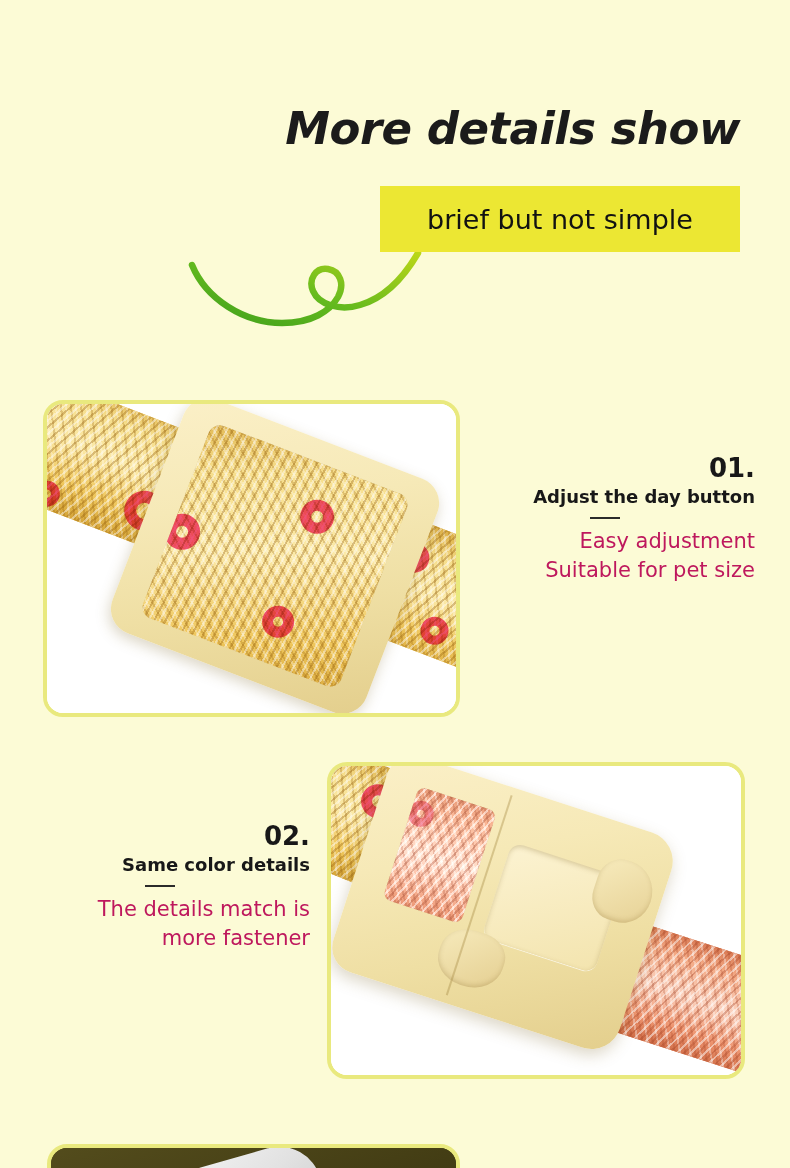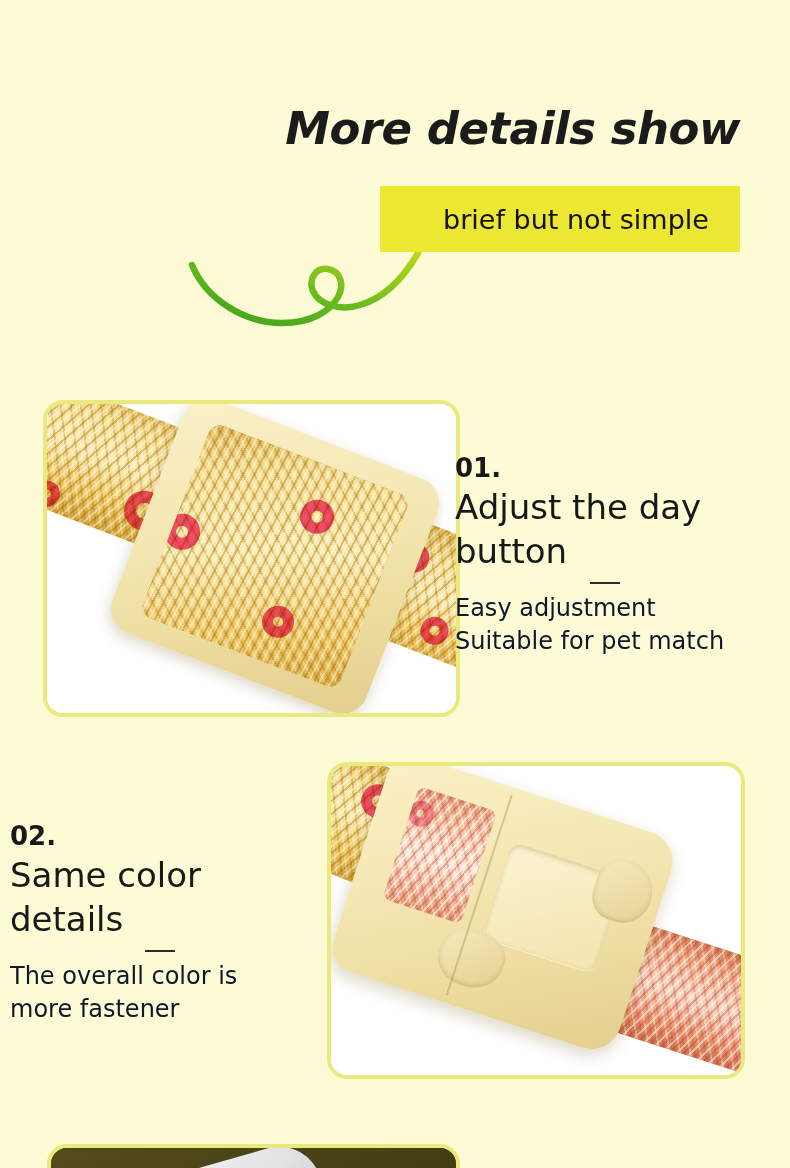--- a/index.html
+++ b/index.html
@@ -63,21 +63,20 @@
     top: 0;
     width: 360px;
     height: 66px;
     display: flex;
     align-items: center;
     justify-content: center;
     font-size: 27px;
     font-weight: normal;
     color: #121212;
     white-space: nowrap;
-    margin-left: 16px;
   }
 
   .squiggle {
     position: absolute;
     left: 170px;
     top: 235px;
     width: 270px;
     height: 115px;
     z-index: 2;
   }
@@ -205,51 +204,51 @@
 
   
   .buckle-cream {
     position: absolute;
     background: linear-gradient(152deg, #FBF0C8 0%, #F6E9B7 34%, #EFDFA4 64%, #E3CE8C 100%);
   }
 
   
   .feature-text {
     position: absolute;
-    text-align: left;
+    text-align: right;
   }
 
   .feature-01 { left: 455px; top: 452px; width: 300px; }
   .feature-02 { left: 10px; top: 820px; width: 300px; }
 
   .feature-index {
     font-size: 26px;
     font-weight: bold;
     color: #181818;
     line-height: 1.25;
   }
 
   .feature-title {
-    font-size: 34px;
-    font-weight: normal;
+    font-size: 18px;
+    font-weight: bold;
     color: #181818;
     line-height: 1.3;
   }
 
   .feature-divider {
     width: 30px;
     height: 2px;
     background: #2B2B2B;
     margin: 9px auto 8px auto;
   }
 
   .feature-desc {
-    font-size: 24px;
+    font-size: 21px;
     font-weight: normal;
-    color: #0f172a;
+    color: #be185d;
     line-height: 1.38;
   }
 </style>
 </head>
 <body>
 
 <div class="page">
 
   <div class="header-block">
 
@@ -301,21 +300,21 @@
         </div>
       </div>
     </div>
   </div>
 
   <div class="feature-text feature-01">
     <div class="feature-index">01.</div>
     <div class="feature-title">Adjust the day button</div>
     <div class="feature-divider"></div>
     <div class="feature-desc">Easy adjustment</div>
-    <div class="feature-desc">Suitable for pet match</div>
+    <div class="feature-desc">Suitable for pet size</div>
   </div>
 
   <div class="photo-card card-fastener">
     <div class="photo-stage">
 
       <div class="strap weave-yellow" style="left:-108px; top:-8px; width:260px; height:120px; transform:rotate(22deg);">
         <div class="flower" style="left:130px; top:18px; width:34px; height:34px; border-width:11px;"></div>
         <div class="flower" style="left:180px; top:70px; width:30px; height:30px; border-width:10px;"></div>
 
       </div>
@@ -351,21 +350,21 @@
         <div style="position:absolute; left:124px; top:8px; width:2px; height:210px;
                     background: rgba(168,140,70,0.40);"></div>
       </div>
     </div>
   </div>
 
   <div class="feature-text feature-02">
     <div class="feature-index">02.</div>
     <div class="feature-title">Same color details</div>
     <div class="feature-divider"></div>
-    <div class="feature-desc">The overall color is</div>
+    <div class="feature-desc">The details match is</div>
     <div class="feature-desc">more fastener</div>
   </div>
 
   <div class="photo-card card-third">
     <div class="third-stage">
       <div class="third-shoe"></div>
     </div>
   </div>
 
 </div>

